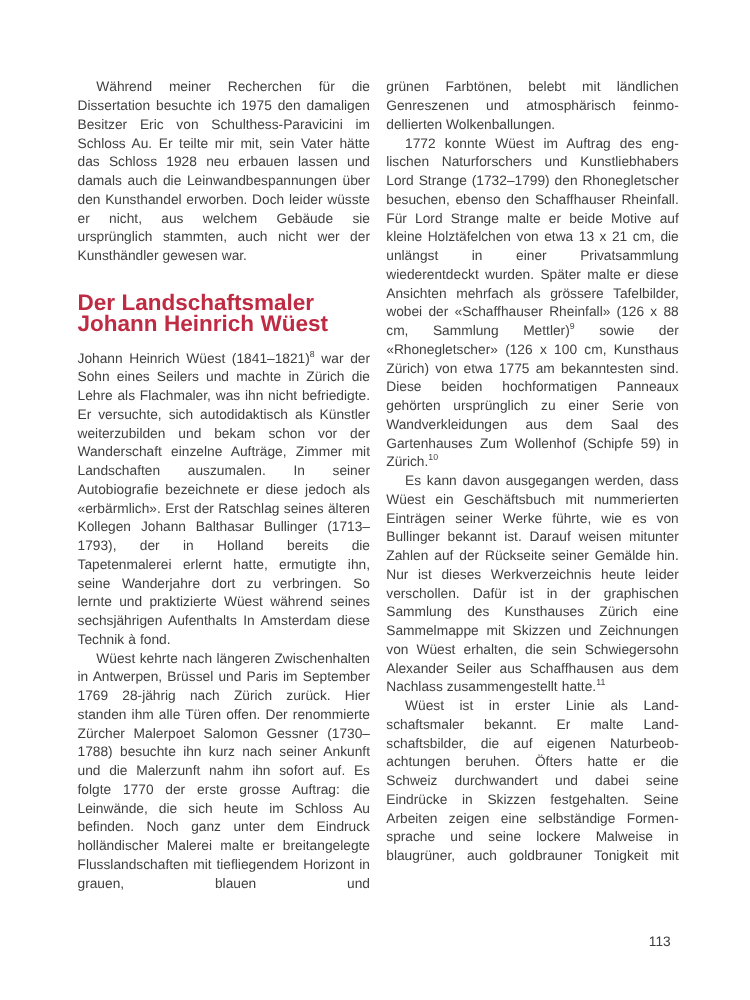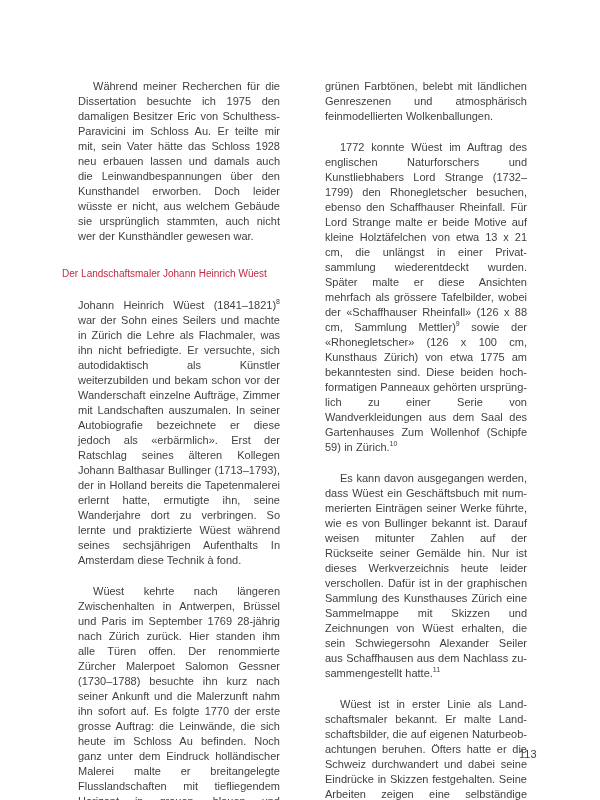--- a/index.html
+++ b/index.html
@@ -31,33 +31,33 @@
     width: 234px;
     font-size: 11px;
     line-height: 15px;
     color: var(--text-color, #3f3f3f);
     text-align: justify;
     hyphens: manual;
     -webkit-hyphens: manual;
     word-spacing: 0.2px;
   }
   .col p {
-    margin: 16px;
+    margin: 0;
   }
   .col p.indent {
     text-indent: 15px;
   }
   .col p.jlast {
     text-align-last: justify;
   }
   .col h2 {
     margin: 21px 0 12px 0;
-    font-size: 10px;
+    font-size: 18px;
     line-height: 17px;
-    font-weight: normal;
+    font-weight: bold;
     color: var(--heading-color, #bf2b43);
     text-align: left;
   }
   sup {
     font-size: 7px;
     line-height: 0;
     vertical-align: super;
   }
   .page-number {
     position: absolute;

